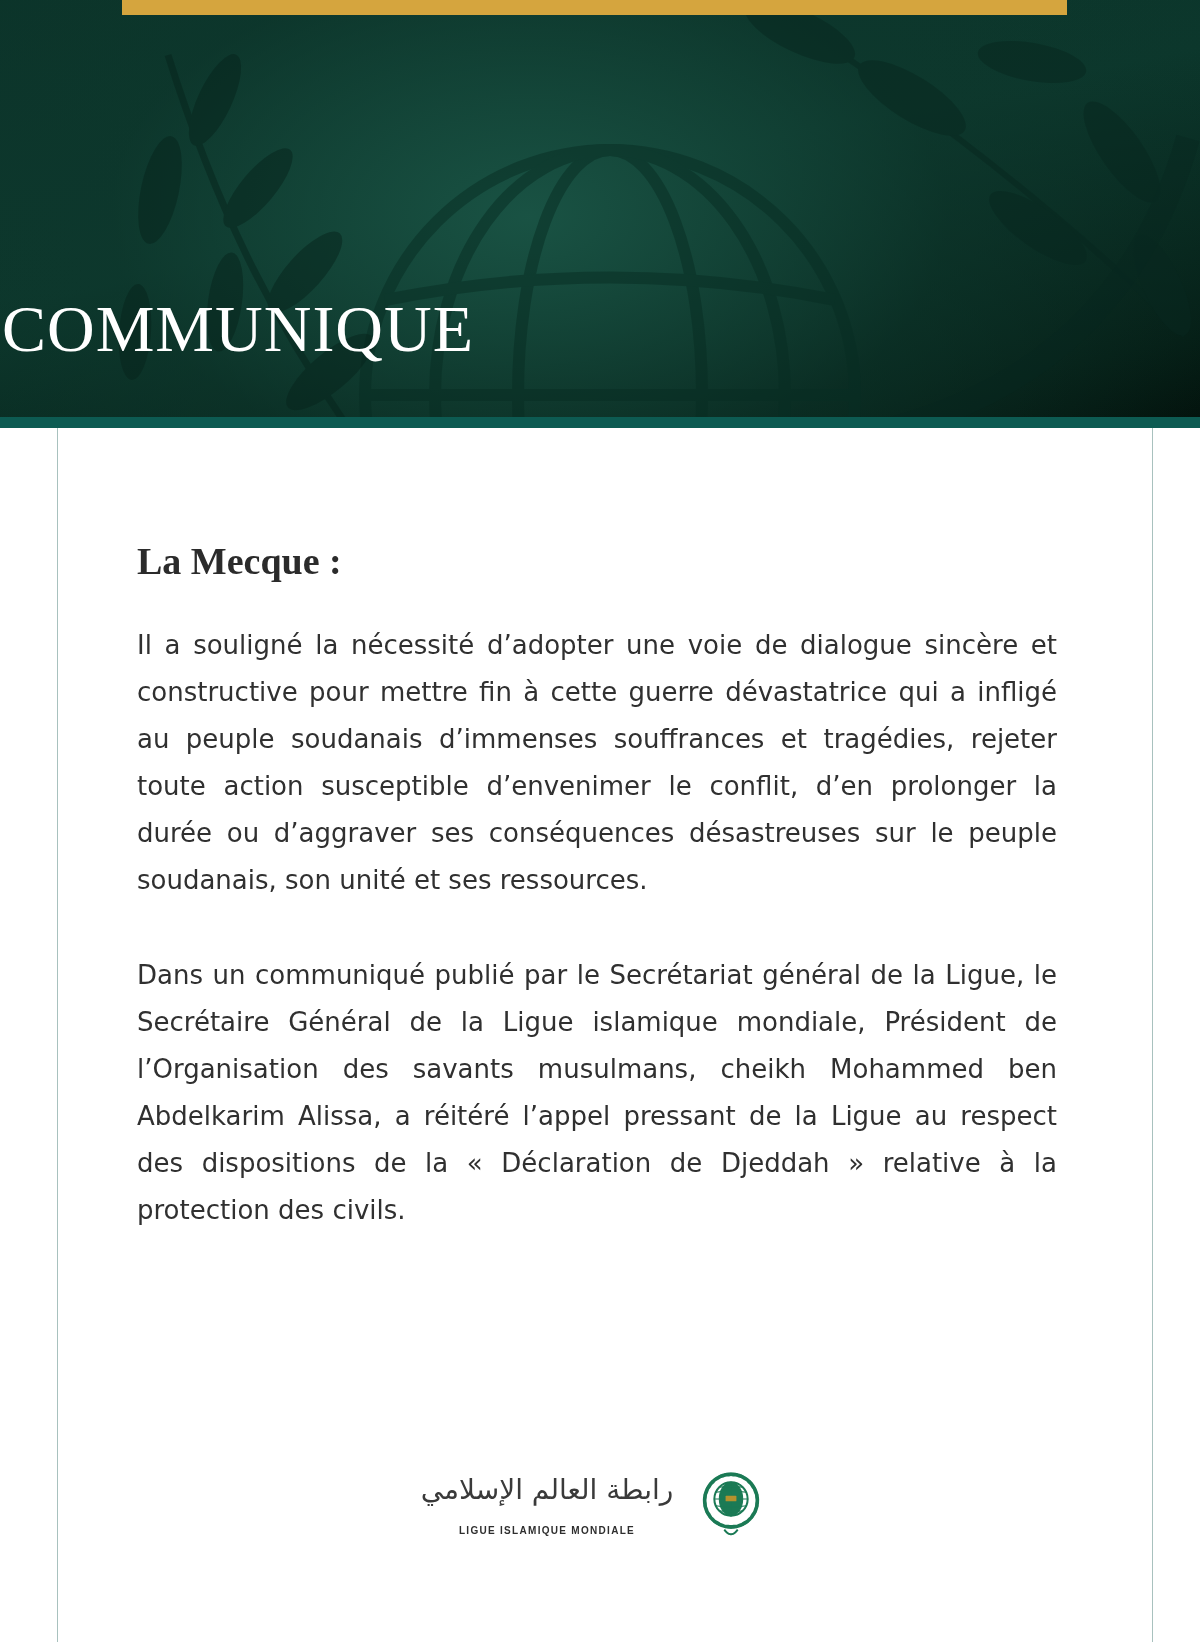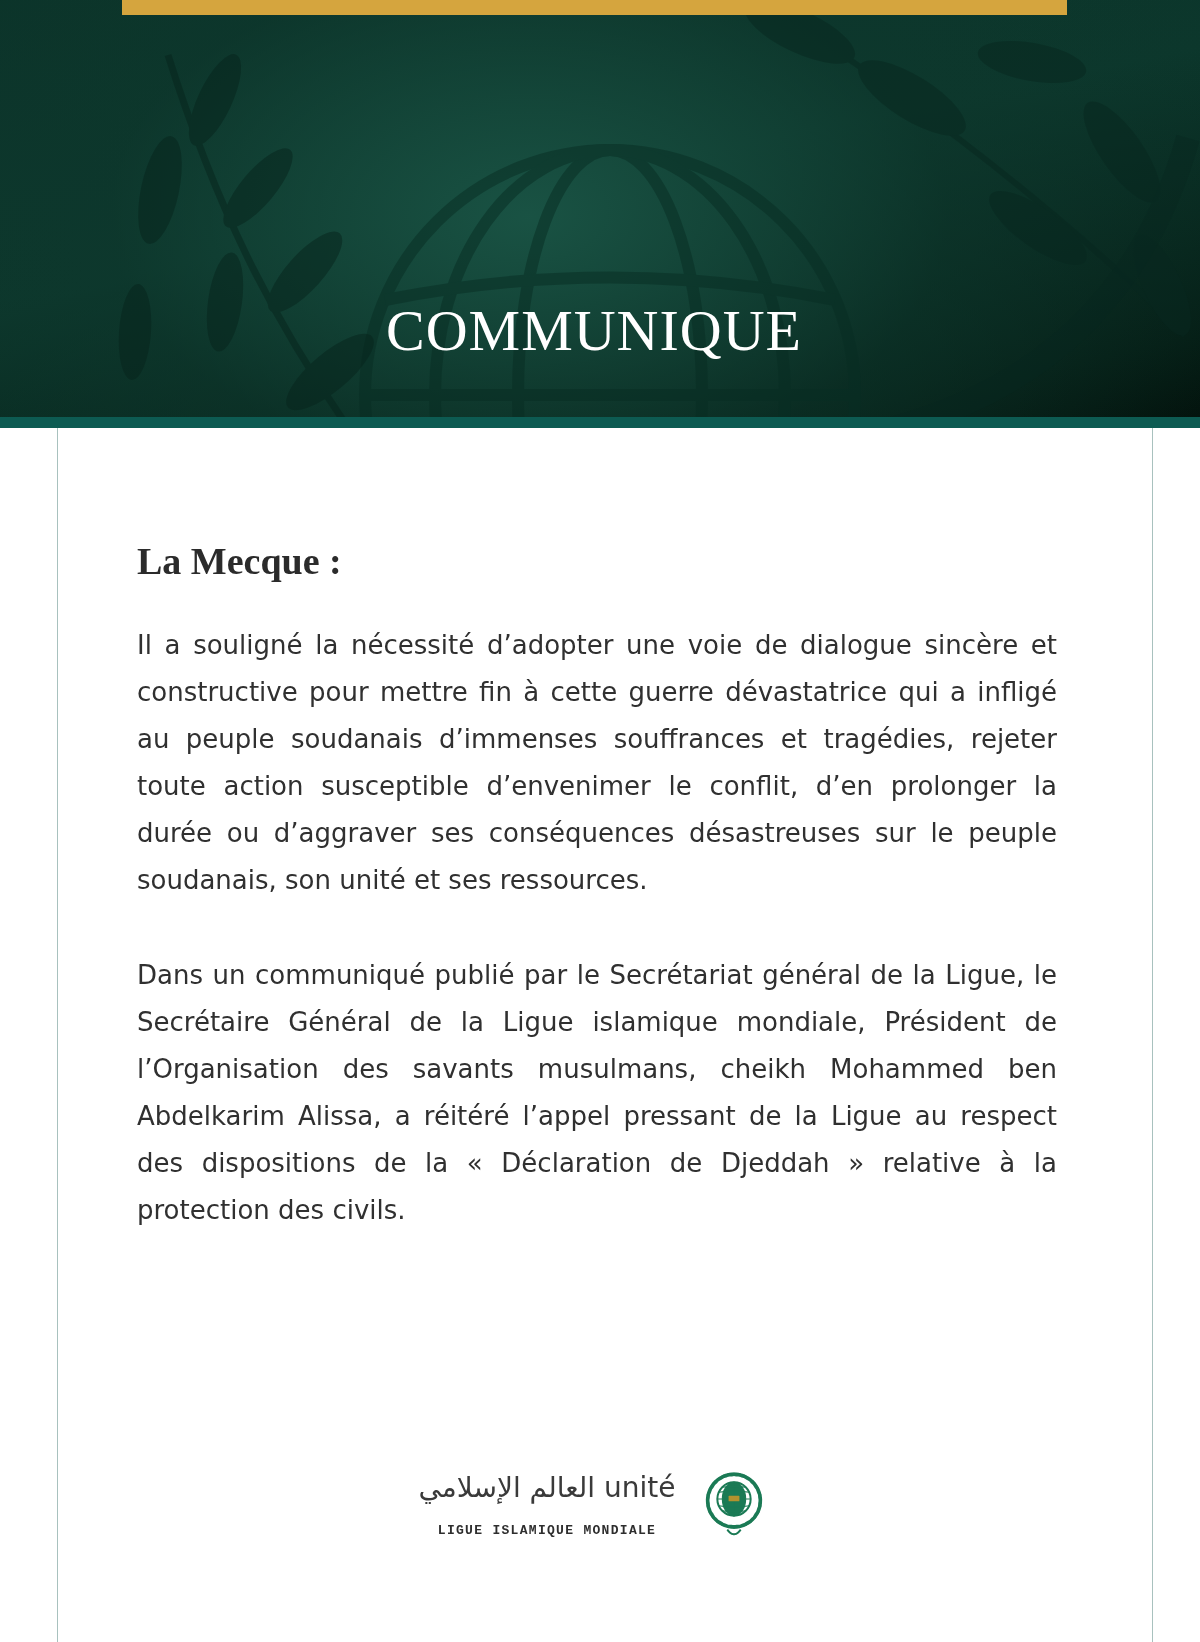--- a/index.html
+++ b/index.html
@@ -18,24 +18,24 @@
       linear-gradient(168deg,#0b3329 0%,#0c372c 45%,#051d15 88%,#03130d 100%);
     overflow:hidden;
   }
   .hero-deco{position:absolute;top:0;left:0;}
   .gold-bar{
     position:absolute;top:0;left:122px;width:945px;height:15px;
     background:#d5a53e;
   }
   .title{
     position:absolute;top:294px;left:0;width:1172px;
-    margin:8px;text-align:center;
+    margin:2px;
     font-family:"Liberation Serif", serif;
     font-weight:400;
-    font-size:58px;line-height:1;
+    font-size:66px;line-height:1;
     letter-spacing:1px;
     color:#ffffff;
   }
   .teal-band{
     position:absolute;top:417px;left:0;width:1200px;height:11px;
     background:#0d5b52;
   }
   
   .doc-body{
     position:absolute;top:428px;left:0;width:1200px;height:1214px;
@@ -69,23 +69,23 @@
   .logo-text{display:flex;flex-direction:column;align-items:center;}
   .logo-arabic{
     direction:rtl;
     font-family:"DejaVu Sans", sans-serif;
     font-size:28px;line-height:1.3;
     color:#3a3a3a;
     white-space:nowrap;
   }
   .logo-french{
     margin-top:16px;
-    font-family:Liberation Mono, monospace;
+    font-family:Liberation Sans, sans-serif;
     font-weight:700;
-    font-size:13px;letter-spacing:1.3px;
+    font-size:10px;letter-spacing:1.3px;
     color:#2e2e2e;
     white-space:nowrap;
   }
   .emblem{display:block;}
   .emblem .grid{stroke:#1b7a55;fill:none;}
   .emblem ellipse{fill:#1b7a55;}
 </style>
 </head>
 <body>
 
@@ -136,21 +136,21 @@
     <div class="rule rule-right"></div>
 
     <div class="content">
       <h2 class="location-heading">La Mecque :</h2>
       <p>Il a souligné la nécessité d’adopter une voie de dialogue sincère et constructive pour mettre fin à cette guerre dévastatrice qui a infligé au peuple soudanais d’immenses souffrances et tragédies, rejeter toute action susceptible d’envenimer le conflit, d’en prolonger la durée ou d’aggraver ses conséquences désastreuses sur le peuple soudanais, son unité et ses ressources.</p>
       <p>Dans un communiqué publié par le Secrétariat général de la Ligue, le Secrétaire Général de la Ligue islamique mondiale, Président de l’Organisation des savants musulmans, cheikh Mohammed ben Abdelkarim Alissa, a réitéré l’appel pressant de la Ligue au respect des dispositions de la « Déclaration de Djeddah » relative à la protection des civils.</p>
     </div>
 
     <footer class="logo-row">
       <div class="logo-text">
-        <div class="logo-arabic">unité العالم الإسلامي</div>
+        <div class="logo-arabic">رابطة العالم الإسلامي</div>
         <div class="logo-french">LIGUE ISLAMIQUE MONDIALE</div>
       </div>
       <svg class="emblem" width="84" height="80" viewBox="0 0 100 96">
 
         <g class="grid" stroke-width="2.4">
           <circle cx="50" cy="42" r="20" fill="#ffffff"></circle>
         </g>
         <g class="grid" stroke-width="1.3">
           <ellipse cx="50" cy="42" rx="7" ry="20" fill="none"></ellipse>
           <ellipse cx="50" cy="42" rx="14" ry="20" fill="none"></ellipse>

